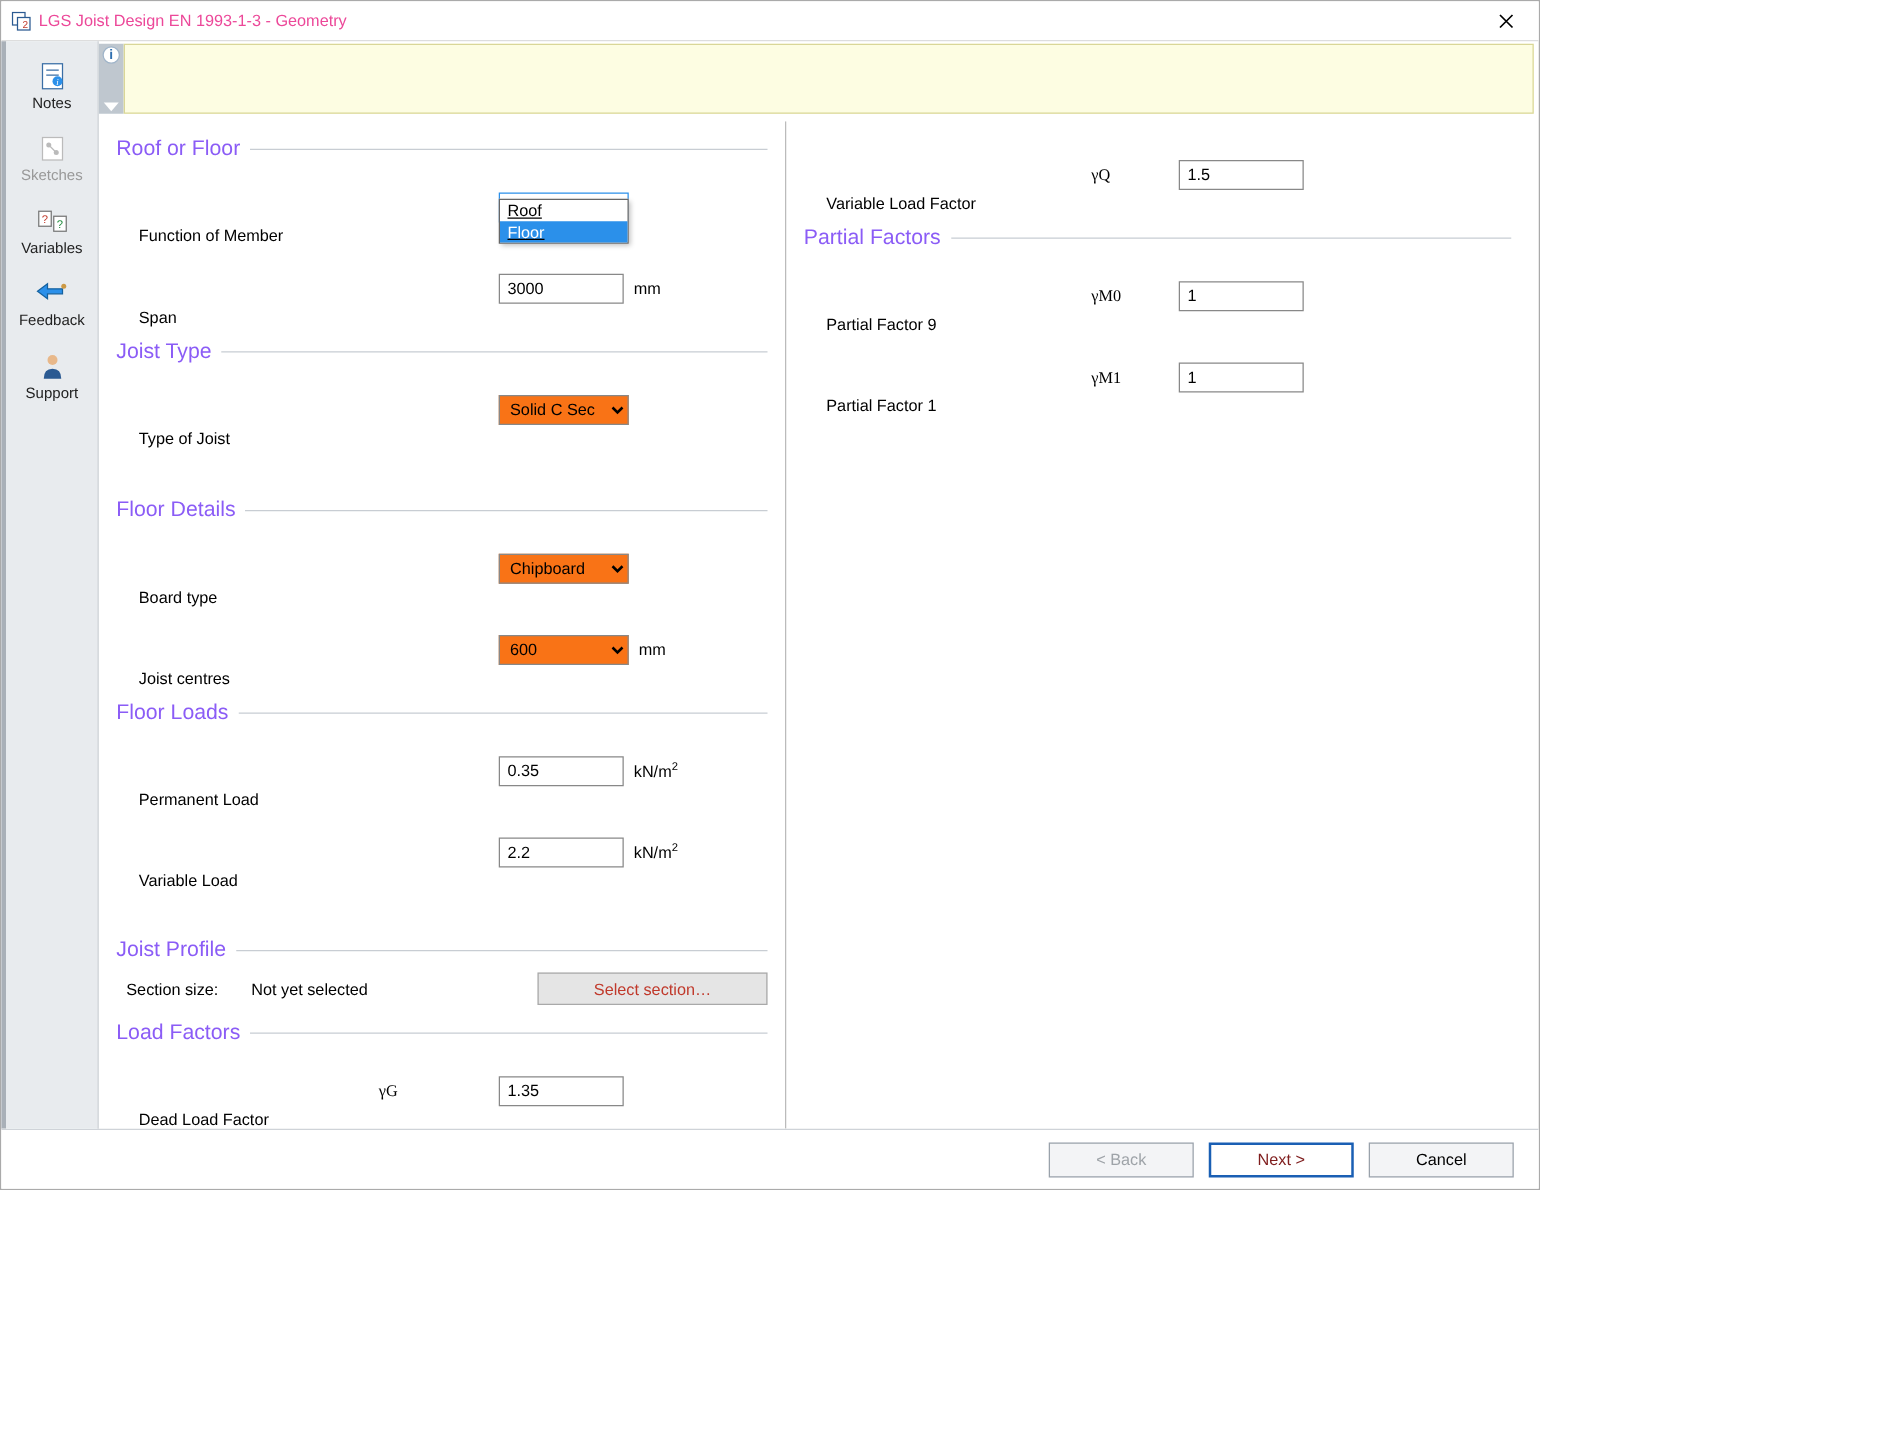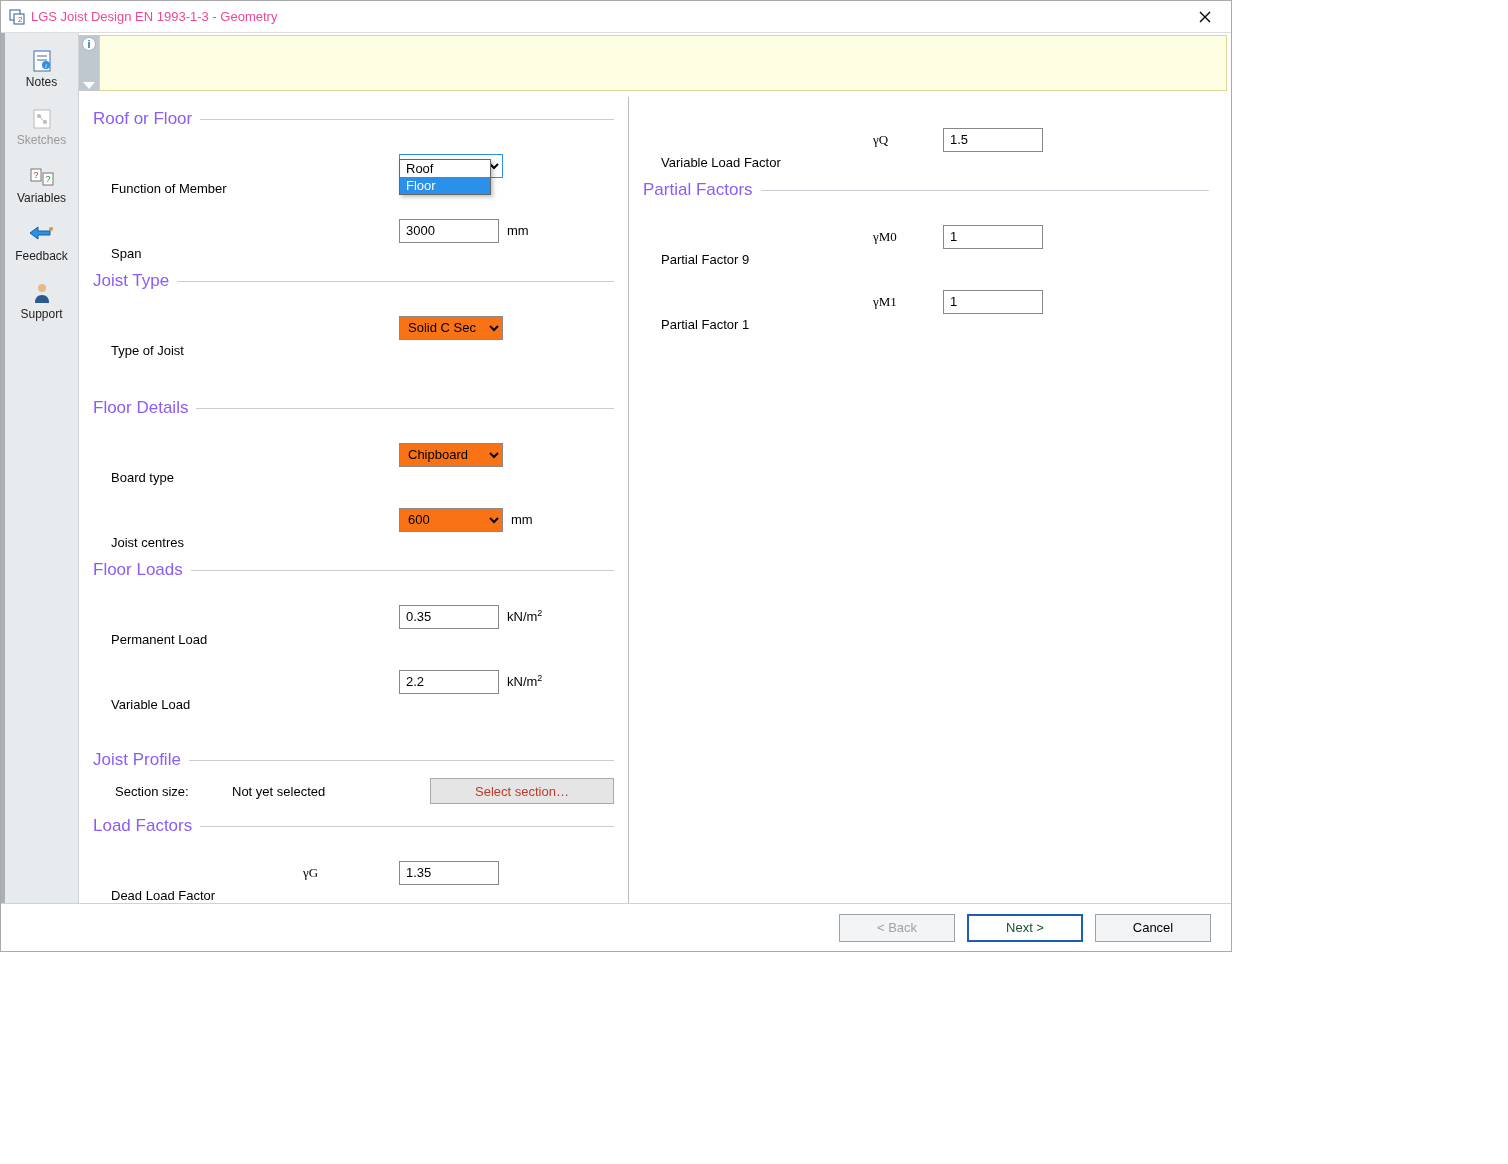--- a/index.html
+++ b/index.html
@@ -160,37 +160,38 @@
     padding-left:4px;
   }
   select.sel.active {
     border: 1px solid #2b90ea;
     background:#fff;
   }
   .dropdown-pop {
     position:absolute;
     left: 258px;
     top: 24px;
-    width: 92px;
+    width: 104px;
     background:#fff;
     border:1px solid #666;
     box-shadow: 2px 2px 4px rgba(0,0,0,.25);
     z-index: 50;
+    text-decoration: underline;
   }
   .dropdown-pop .opt {
     padding: 1px 6px;
     font-size:13px;
     cursor:pointer;
   }
   .dropdown-pop .opt.sel {
     background:#2b90ea;
     color:#fff;
   }
 
-  .section-row { margin-left: 22px; display:flex; align-items:center;gap:17px; }
+  .section-row { margin-left: 8px; display:flex; align-items:center; }
   .section-row .sslabel { width: 100px; }
   .section-row .ssval { flex:1; }
   .select-section-btn {
     width: 184px; height: 26px;
     background:#e5e5e5;
     border:1px solid #a9a9a9;
     color:#c0392b;
     font: inherit;
     cursor:pointer;
     margin-left: 18px;
@@ -210,21 +211,21 @@
   .navbtn {
     width: 116px; height: 28px;
     border:1px solid #9aa2ab;
     background:#f3f4f6;
     font: inherit;
     cursor:pointer;
   }
   .navbtn.primary {
     border:2px solid #1a5fb4;
     background:#fff;
-    color:#14532d;
+    color:#7f1d1d;
   }
   .navbtn:disabled { color:#9ea3a8; cursor:default; }
 
   
   svg { display:block; }
 </style>
 </head>
 <body>
 
 <div class="titlebar">

